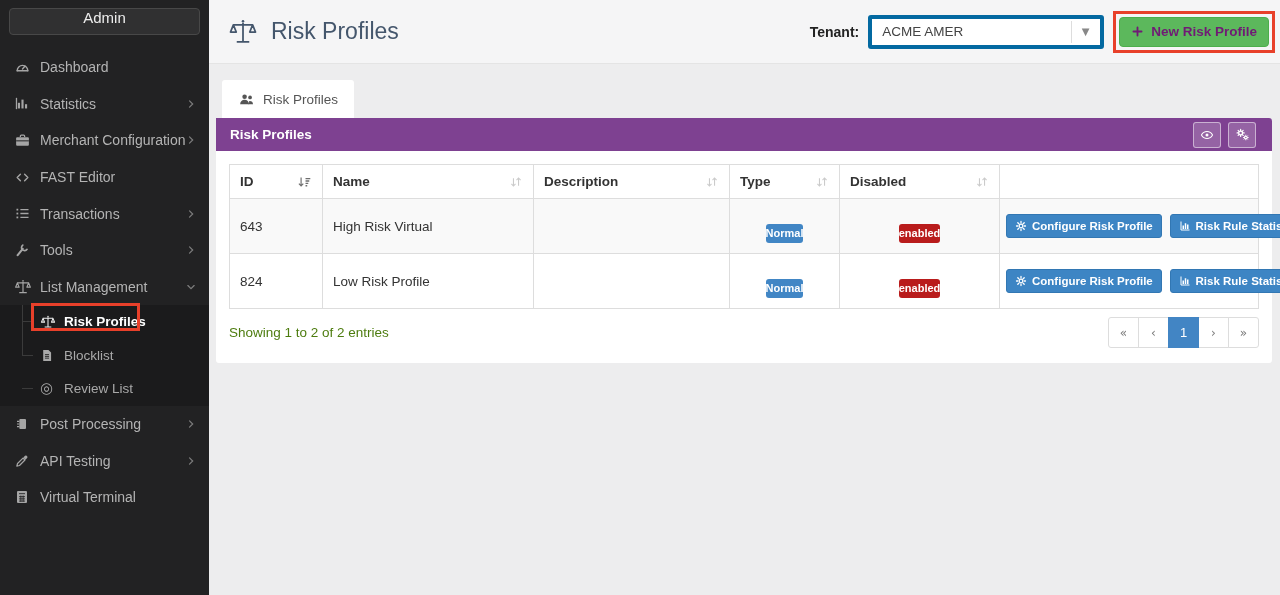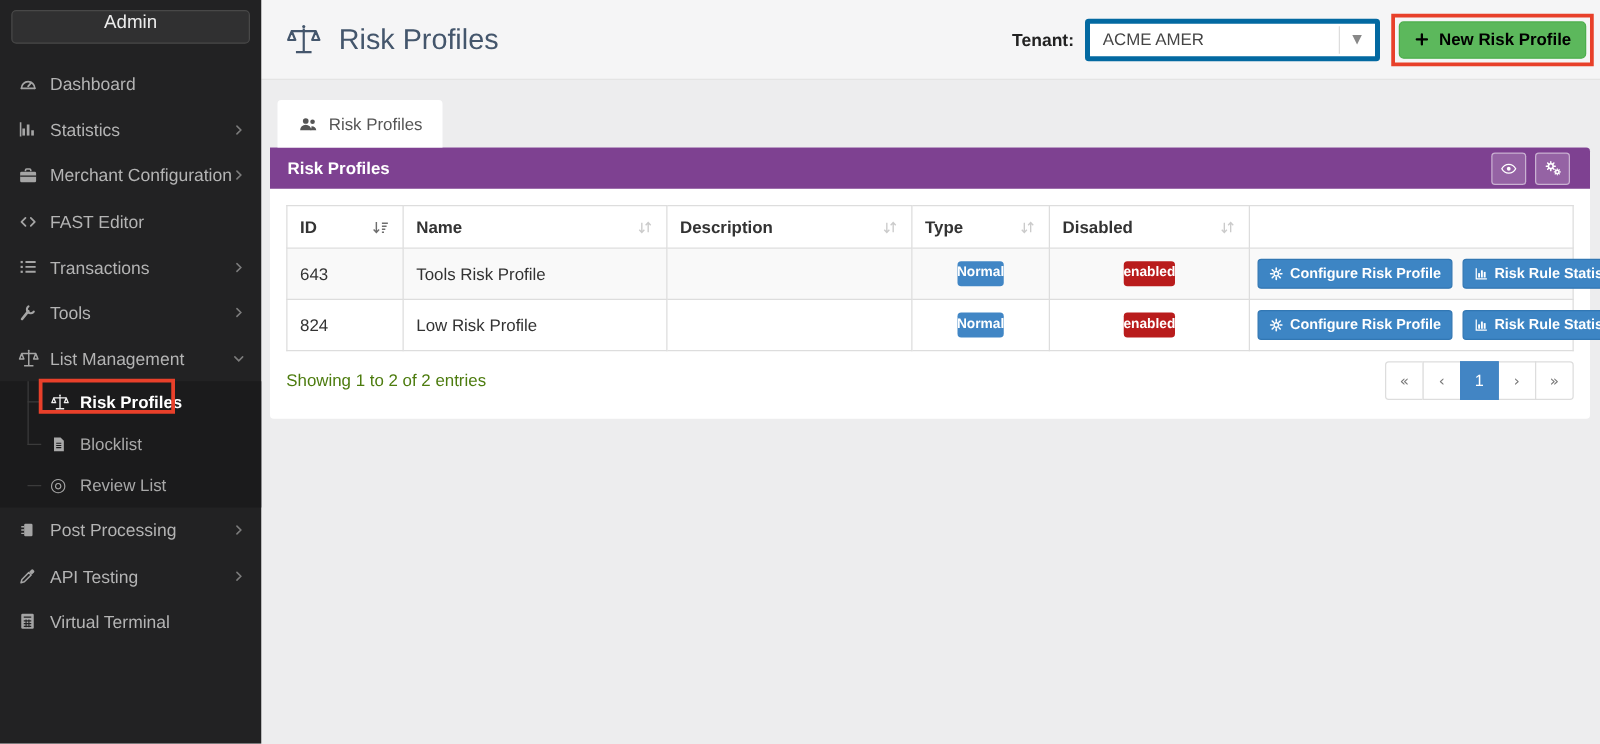--- a/index.html
+++ b/index.html
@@ -110,21 +110,21 @@
     color: #888; font-size: 10px;
   }
   .btn-annotation {
     margin-left: 9px;
     border: 3px solid #e8402a;
     padding: 3px;
     display: inline-block;
   }
   .new-btn {
     background: #5cb85c; border: 1px solid #4cae4c; border-radius: 4px;
-    color: #000000; font-family: inherit; font-size: 13.5px; font-weight: 600;
+    color: #701a75; font-family: inherit; font-size: 13.5px; font-weight: 600;
     height: 30px; padding: 0 11px;
     display: flex; align-items: center; gap: 7px;
     cursor: pointer; white-space: nowrap;
   }
   .new-btn .plus { display: flex; }
 
   .content { flex: 1; padding: 16px 8px 0 7px; }
 
   .tab {
     display: inline-flex; align-items: center; gap: 8px;
@@ -165,21 +165,21 @@
   }
   .th-inner { display: flex; align-items: center; justify-content: space-between; gap: 4px; }
   .sort-icons { display: flex; align-items: center; flex-shrink: 0; }
   .grid td { padding: 10px 10px; height: 38px; }
   .grid tbody tr:nth-child(odd) { background: #f9f9f9; }
   .col-id { width: 93px; } .col-name { width: 211px; } .col-desc { width: 196px; }
   .col-type { width: 110px; } .col-dis { width: 160px; }
   .td-center { text-align: center; }
   .badge {
     display: inline-block; color: #fff; font-size: 11px; font-weight: bold;
-    padding: 3px 0; border-radius: 3px; line-height: 1.2;
+    padding: 3px 0; border-radius: 3px; line-height: 1.2; margin-top: 15px;
   }
   .badge-blue { background: #4186c5; }
   .badge-green { background: #b91c1c; }
   .td-actions { padding: 8px 6px !important; white-space: nowrap; }
   .action-btn {
     background: #3d85c4; border: 1px solid #3277b3; border-radius: 3px;
     color: #fff; font-family: inherit; font-size: 11.5px; font-weight: bold;
     padding: 5px 8px; margin-right: 4px;
     display: inline-flex; align-items: center; gap: 5px;
     cursor: pointer; vertical-align: middle;
@@ -532,21 +532,21 @@
                         </svg>
                     </span>
                   </span>
                 </th>
                 <th><span></span></th>
               </tr>
             </thead>
             <tbody>
               <tr>
                 <td>643</td>
-                <td>Tools Risk Profile</td>
+                <td>High Risk Virtual</td>
                 <td></td>
                 <td class="td-center">
                   <span class="badge badge-blue">Normal</span>
                 </td>
                 <td class="td-center">
                   <span class="badge badge-green">enabled</span>
                 </td>
                 <td class="td-actions">
                   <button class="action-btn">
                     <span class="aico">

